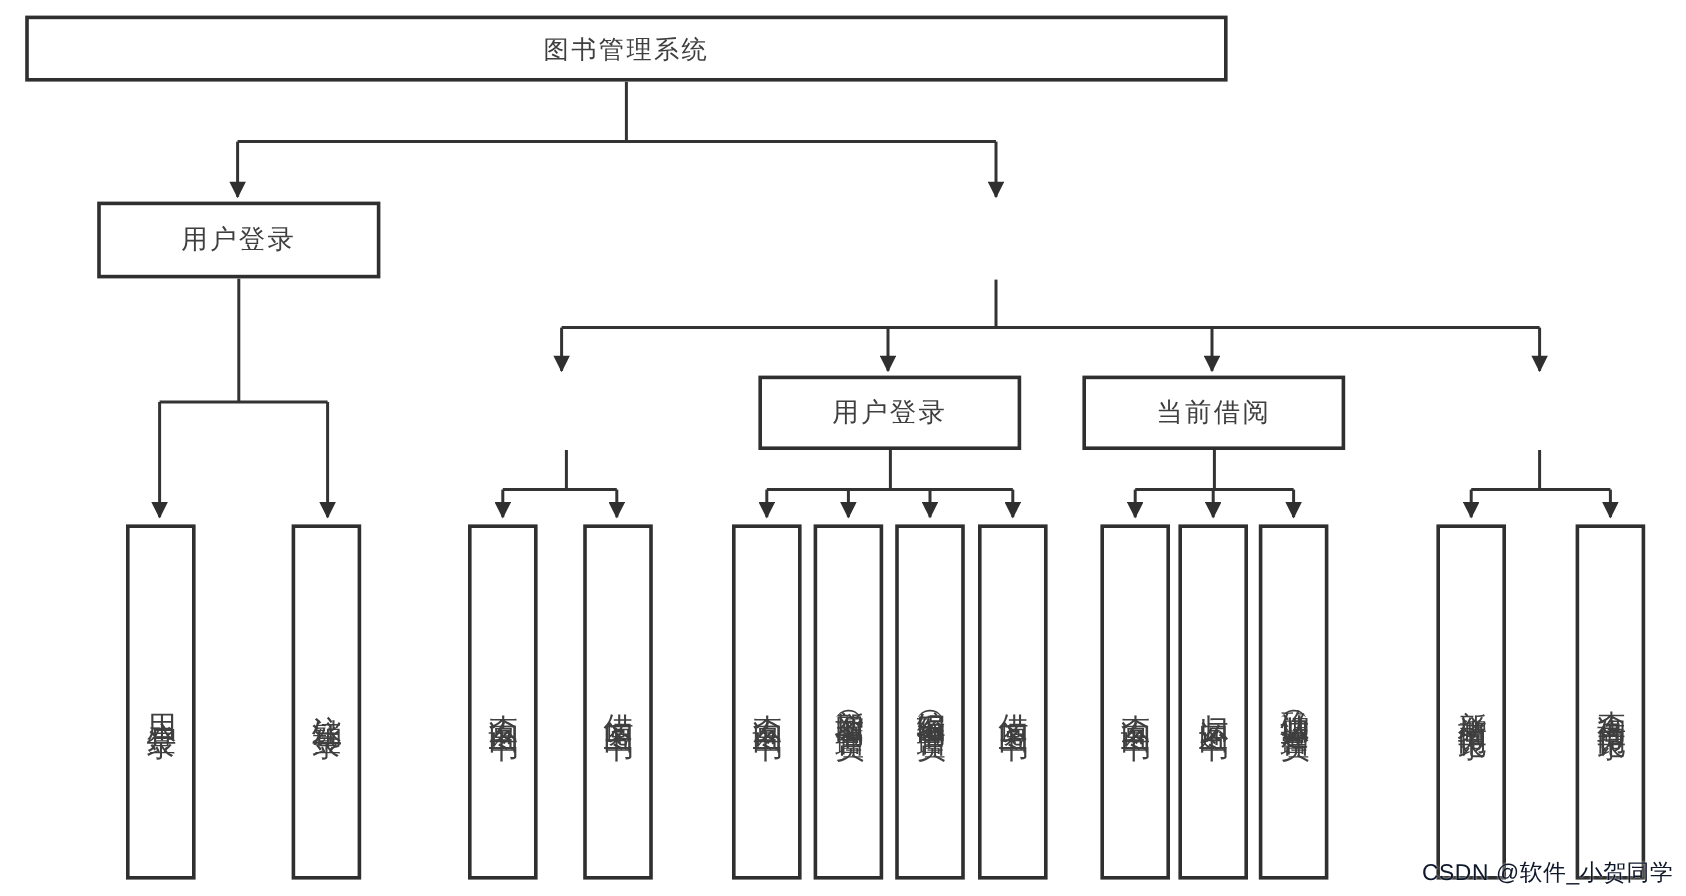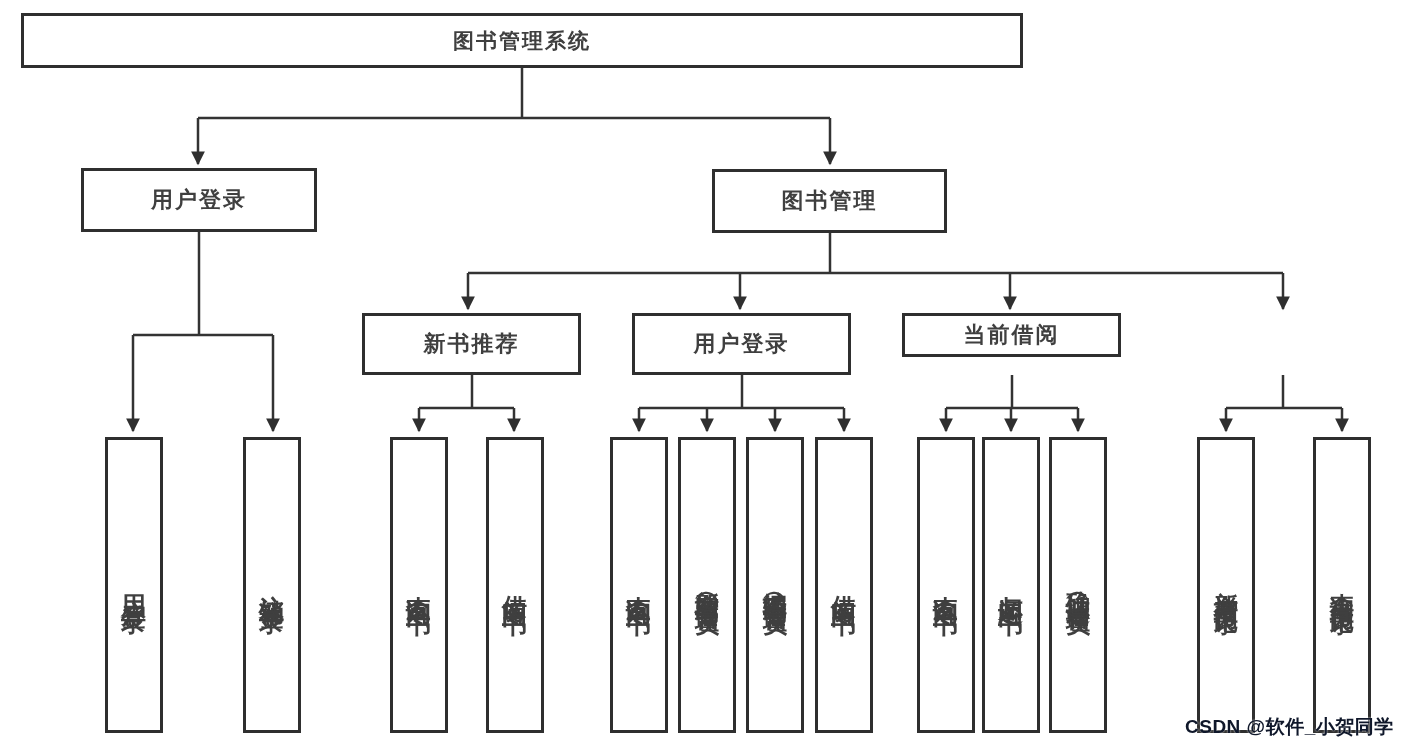--- a/index.html
+++ b/index.html
@@ -9,21 +9,20 @@
     --bg:#ffffff;
   }
   html,body{margin:0;padding:0;background:var(--bg);}
   #canvas{
     position:relative;
     width:1405px;
     height:747px;
     background:var(--bg);
     font-family:"Liberation Sans","DejaVu Sans",sans-serif;
     overflow:hidden;
-    font-weight:bold;
   }
   #wires{position:absolute;left:0;top:0;width:1405px;height:747px;}
   .hbox{
     position:absolute;
     box-sizing:border-box;
     border:3px solid var(--border);
     background:#fff;
     display:flex;
     align-items:center;
     justify-content:center;
@@ -112,25 +111,23 @@
       <path d="M1283 375 V408"></path>
       <path d="M1226 408 H1342"></path>
       <path d="M1226 408 V431" marker-end="url(#arr)"></path>
       <path d="M1342 408 V431" marker-end="url(#arr)"></path>
     </g>
   </svg>
 
   <div class="hbox" style="left:21px;top:13px;width:1002px;height:55px;font-size:21px;">图书管理系统</div>
 
   <div class="hbox" style="left:81px;top:168px;width:236px;height:64px;">用户登录</div>
-  <div class="hbox" style="left:712px;top:169px;width:235px;height:64px;">图书管理</div>
 
-  <div class="hbox" style="left:362px;top:313px;width:219px;height:62px;">新书推荐</div>
   <div class="hbox" style="left:632px;top:313px;width:219px;height:62px;">用户登录</div>
-  <div class="hbox" style="left:902px;top:313px;width:219px;height:44px;">当前借阅</div>
+  <div class="hbox" style="left:902px;top:313px;width:219px;height:62px;">当前借阅</div>
 
   <div class="vbox" style="left:105px;">用户登录</div>
   <div class="vbox" style="left:243px;">注销登录</div>
 
   <div class="vbox" style="left:390px;">查询图书</div>
   <div class="vbox" style="left:486px;">借阅图书</div>
 
   <div class="vbox" style="left:610px;">查询图书</div>
   <div class="vbox" style="left:678px;font-size:24px;letter-spacing:3px;">新增图书（管理员）</div>
   <div class="vbox" style="left:746px;font-size:24px;letter-spacing:3px;">编辑图书（管理员）</div>

